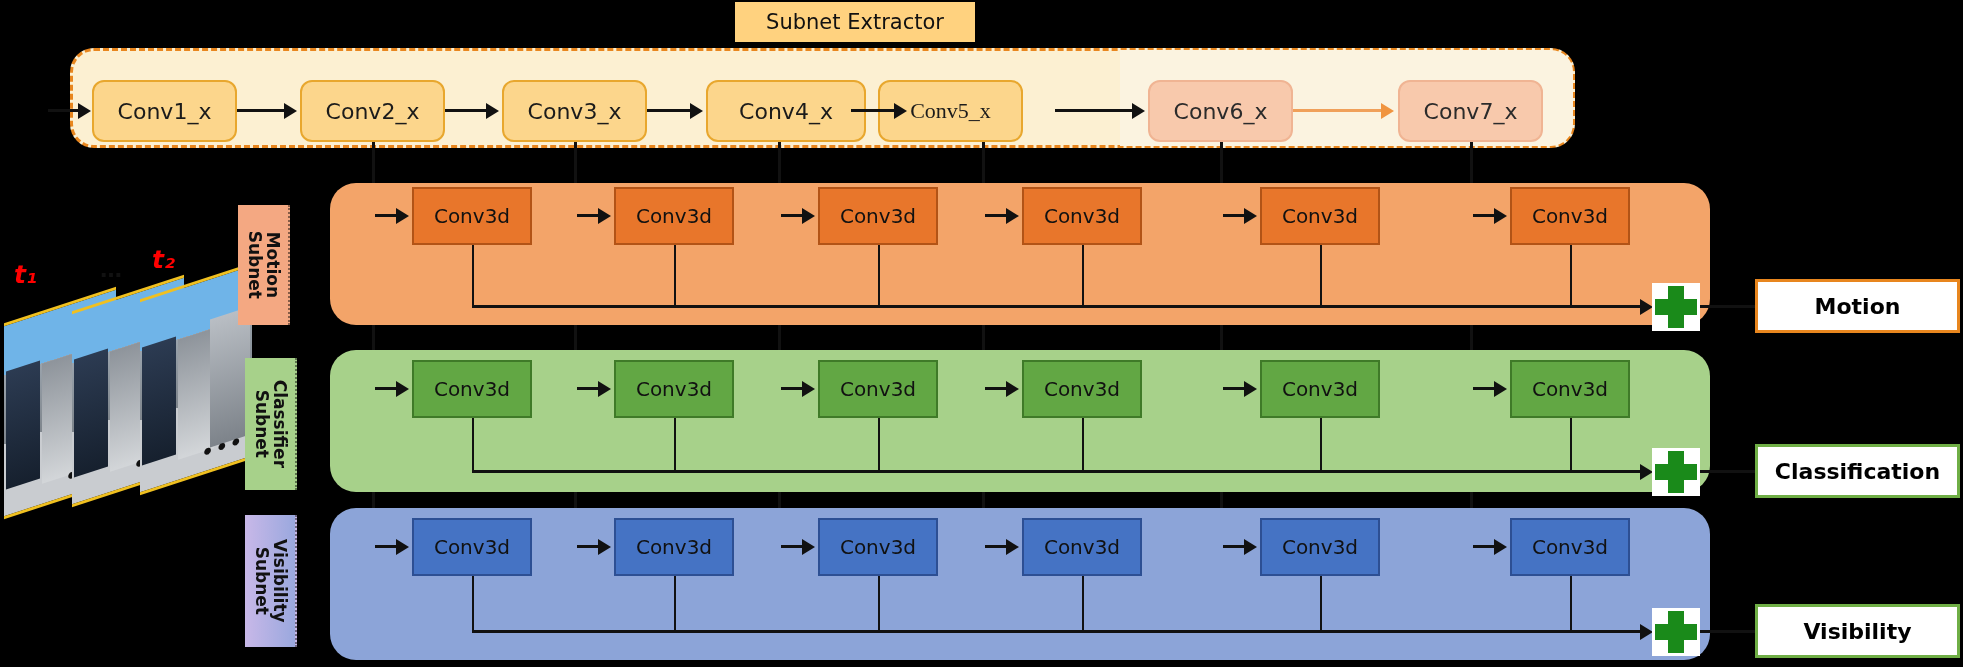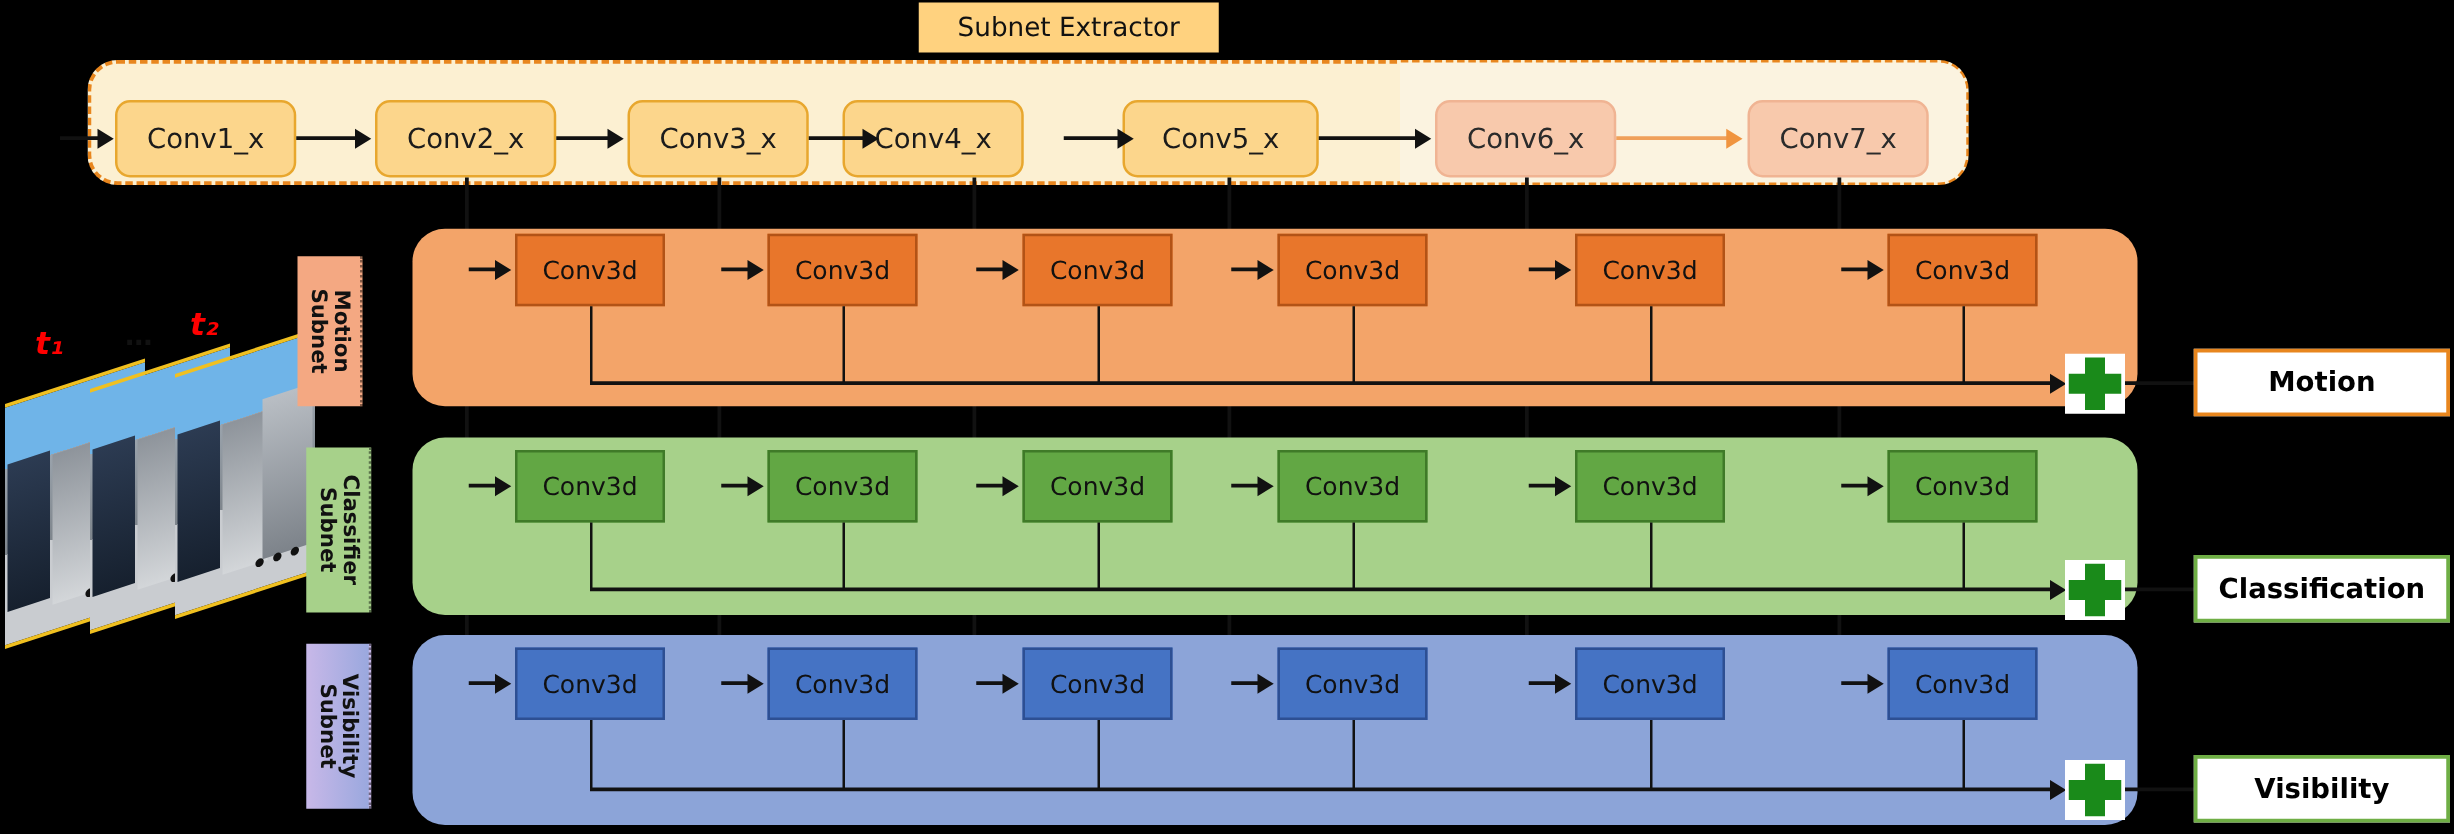--- a/index.html
+++ b/index.html
@@ -103,38 +103,38 @@
     </div>
   </div>
   <div class="abs" style="left:140px;top:-4px;">
     <div class="frame" style="position:relative;">
       <div class="bldgL"></div>
         <div class="road"></div>
         <div class="bldgR"></div>
       <div class="dots">•••</div>
     </div>
   </div>
-  <div class="abs tlabel" style="left:28px;top:-25px;">t₁</div>
+  <div class="abs tlabel" style="left:14px;top:-25px;">t₁</div>
   <div class="abs ell" style="left:100px;top:-28px;">…</div>
   <div class="abs tlabel" style="left:152px;top:-40px;">t₂</div>
 </div>
 
 <div class="abs" id="fe-badge">Subnet Extractor</div>
 
 <div class="abs" id="fe-box"></div>
 <div class="abs fe-tail"></div>
 
 <div class="abs hline" style="left:48px;top:109px;width:32px;"></div>
 <div class="abs ahead" style="left:78px;top:103px;"></div>
 
 <div class="abs fe-blk" style="left:92px;width:145px;">Conv1_x</div>
 <div class="abs fe-blk" style="left:300px;width:145px;">Conv2_x</div>
 <div class="abs fe-blk" style="left:502px;width:145px;">Conv3_x</div>
-<div class="abs fe-blk" style="left:674px;width:145px;">Conv4_x</div>
-<div class="abs fe-blk" style="left:898px;width:157px;">Conv5_x</div>
+<div class="abs fe-blk" style="left:706px;width:160px;">Conv4_x</div>
+<div class="abs fe-blk" style="left:878px;width:145px;font-family:Liberation Serif, serif;">Conv5_x</div>
 <div class="abs fe-blk faded" style="left:1148px;width:145px;">Conv6_x</div>
 <div class="abs fe-blk faded" style="left:1398px;width:145px;">Conv7_x</div>
 
 <div class="abs hline" style="left:237px;top:109px;width:48px;"></div>
 <div class="abs ahead" style="left:284px;top:103px;"></div>
 <div class="abs hline" style="left:445px;top:109px;width:42px;"></div>
 <div class="abs ahead" style="left:486px;top:103px;"></div>
 <div class="abs hline" style="left:647px;top:109px;width:44px;"></div>
 <div class="abs ahead" style="left:690px;top:103px;"></div>
 <div class="abs hline" style="left:851px;top:109px;width:44px;"></div>

